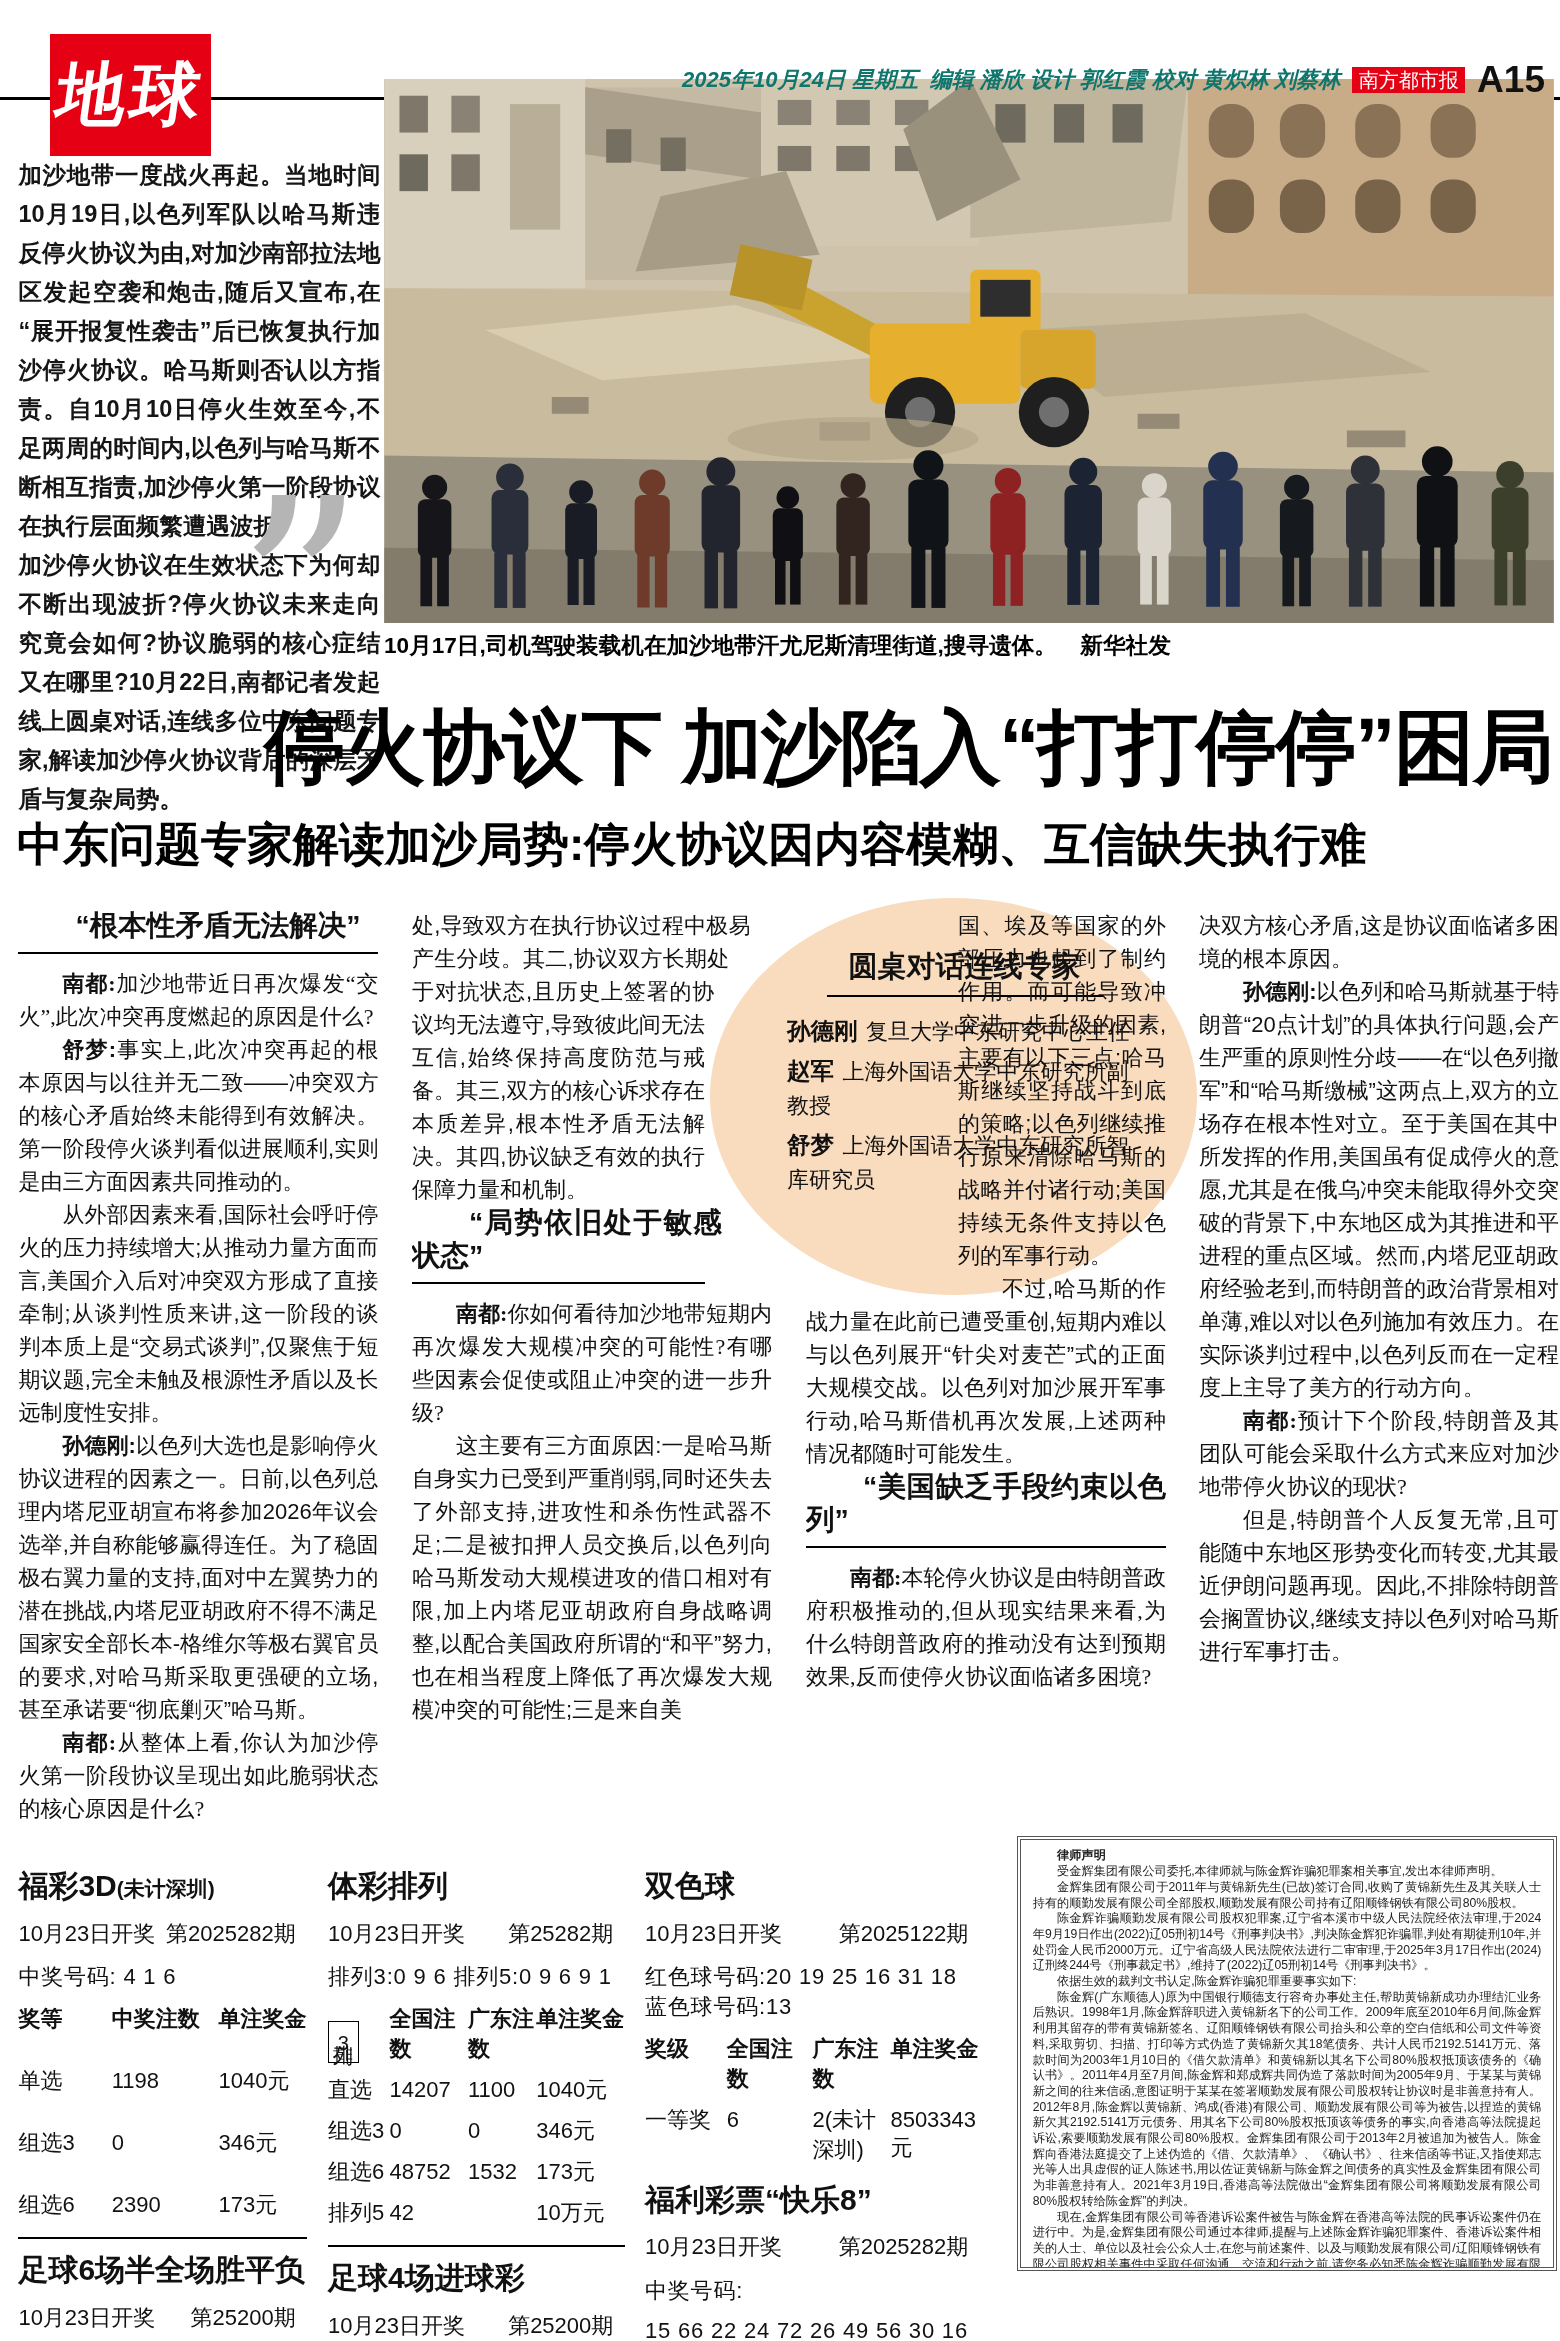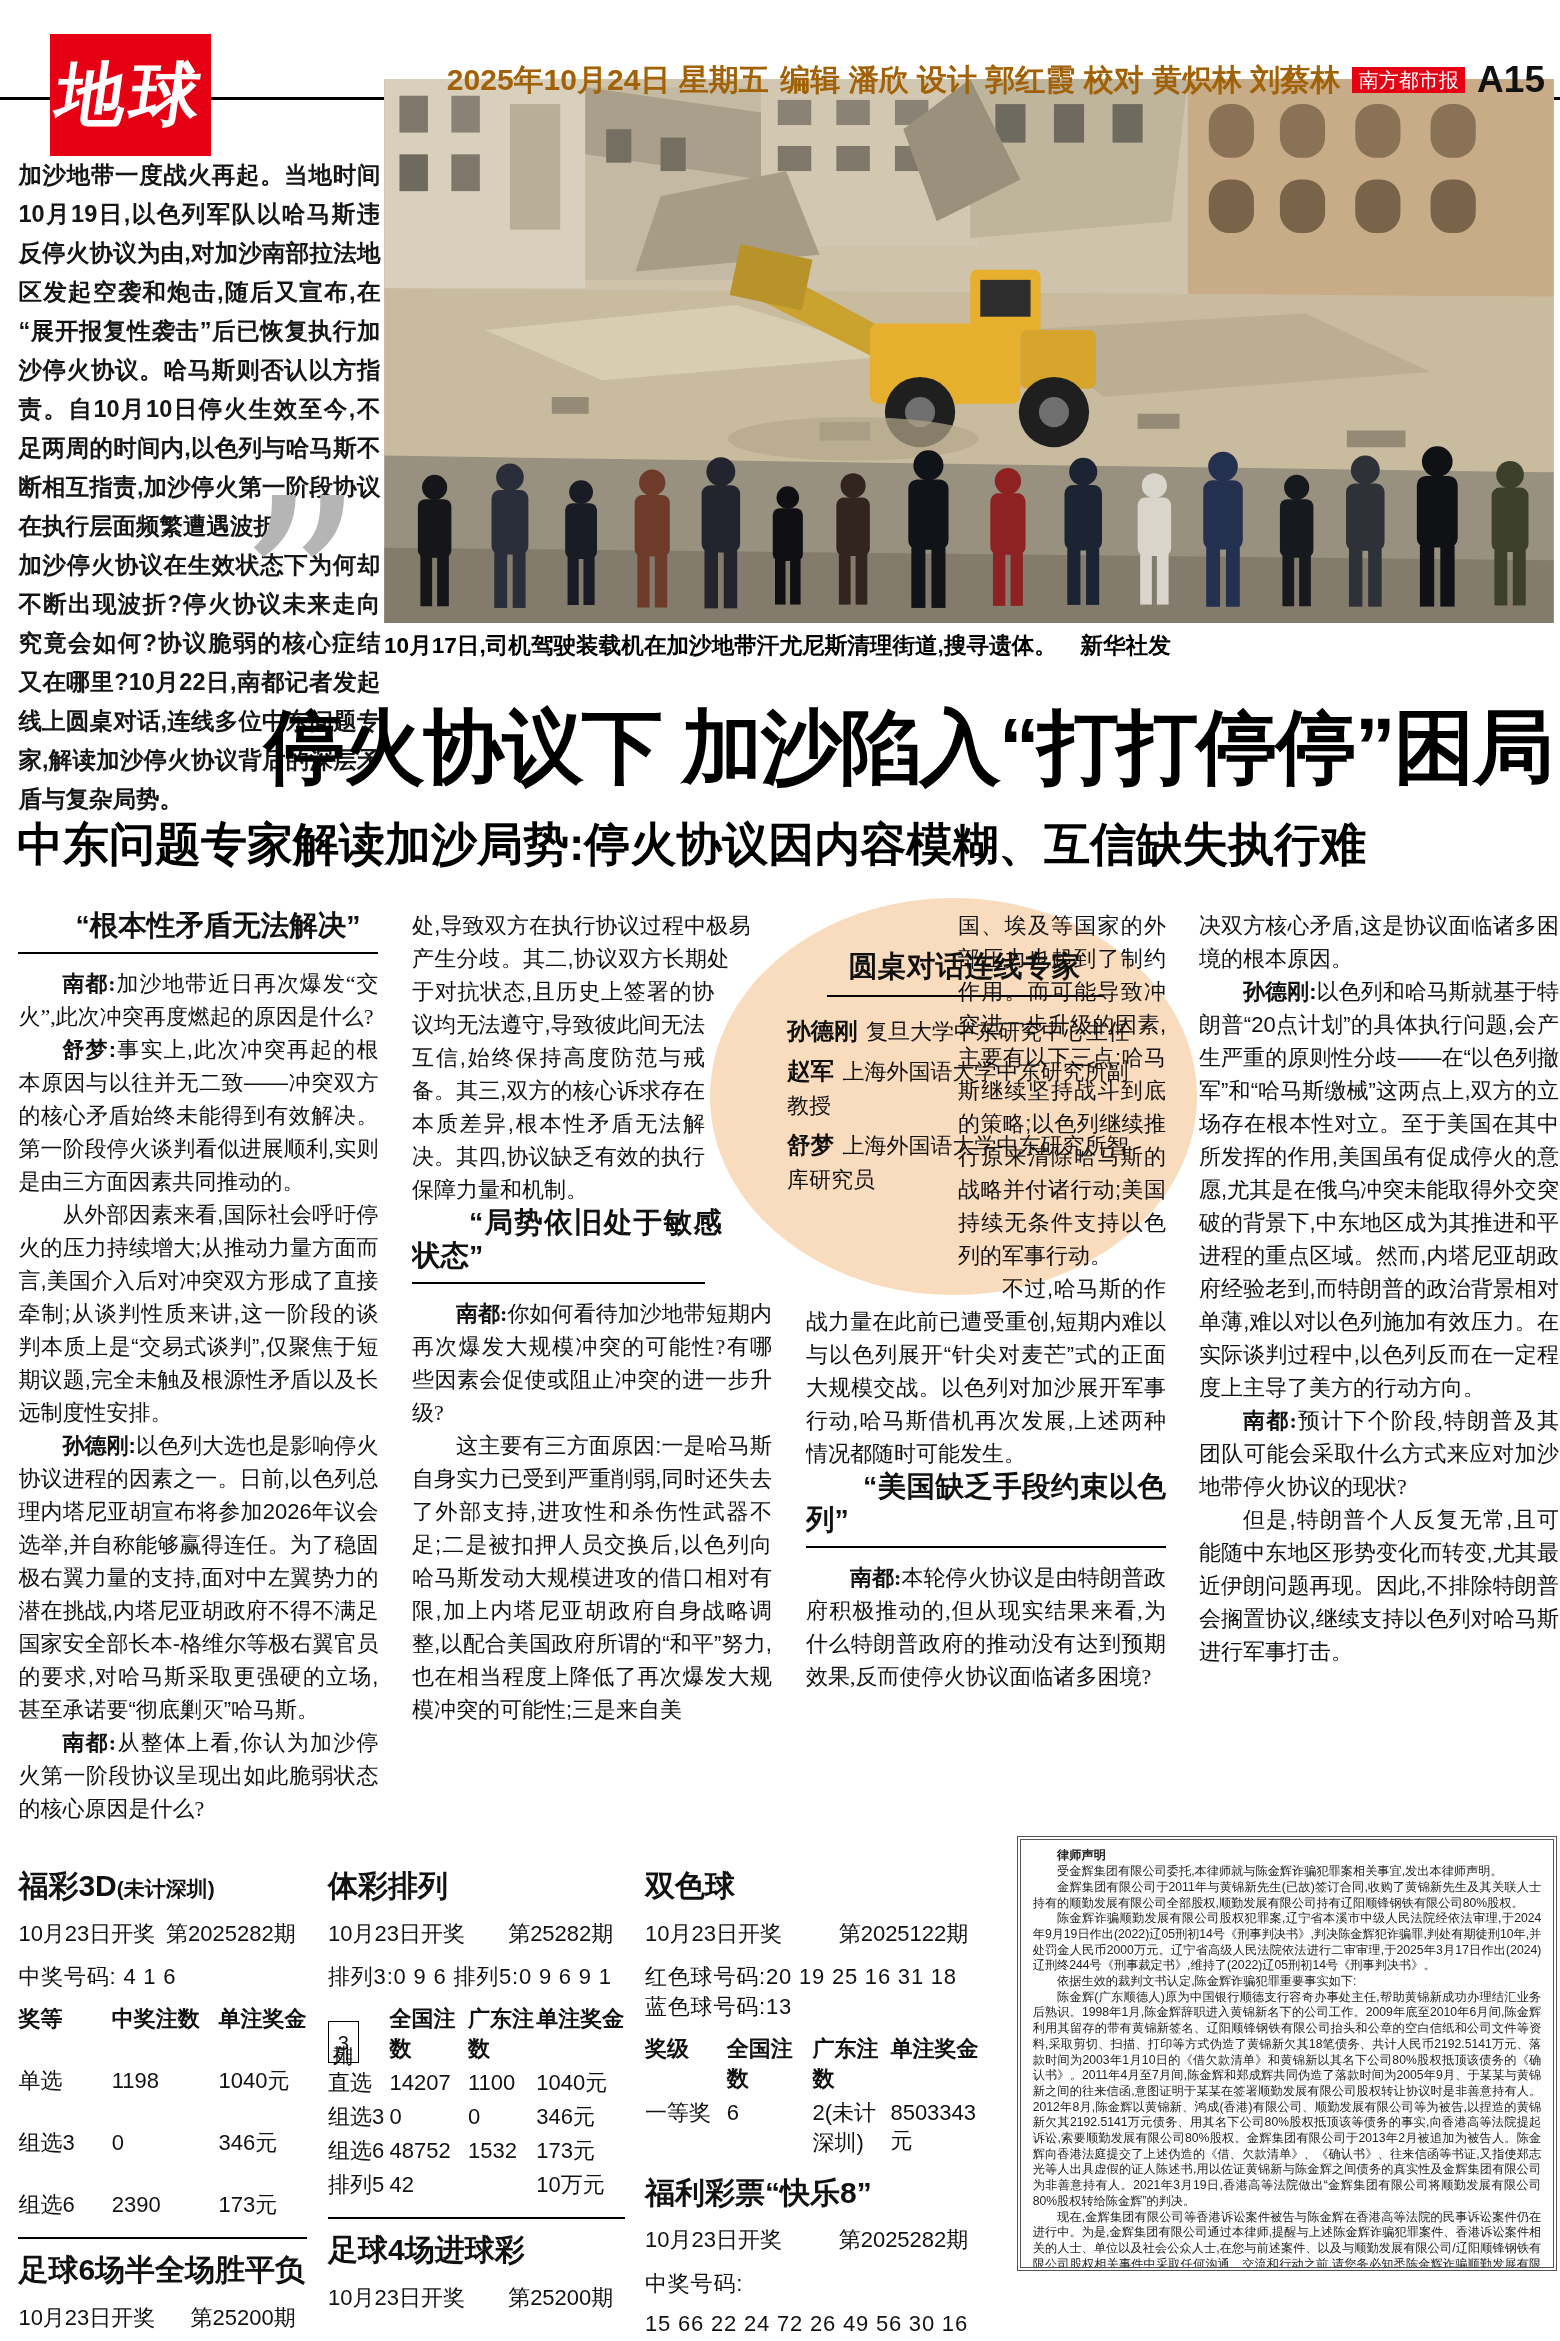--- a/index.html
+++ b/index.html
@@ -6,21 +6,21 @@
   body{font-family:"Liberation Sans",sans-serif;color:#111;}
   .page{position:relative;width:1560px;height:2342px;background:#fff;overflow:hidden;}
 
   
   .head-rule{position:absolute;left:0;top:97px;width:1560px;height:2.5px;background:#000;}
   .section-flag{position:absolute;left:50px;top:34px;width:161px;height:122px;background:#e60013;
     display:flex;align-items:center;justify-content:center;z-index:3;}
   .section-flag span{color:#fff;font-size:69px;font-weight:900;letter-spacing:5px;
     transform:skewX(-8deg);font-family:"Liberation Sans",sans-serif;}
   .head-meta{position:absolute;right:15px;top:59px;display:flex;align-items:center;gap:11.7px;z-index:3;}
-  .head-meta .dateline,.head-meta .staff{font-size:30px;font-weight:600;color:#a16207;}
+  .head-meta .dateline,.head-meta .staff{font-size:22px;font-weight:600;color:#0f766e;font-style:italic;}
   .masthead{background:#e60013;color:#ffffff;font-weight:400;font-size:20px;padding:3.4px 6.7px;line-height:1;text-align:center;}
   .page-no{font-size:37px;font-weight:900;}
 
   
   .intro{position:absolute;left:18.4px;top:156px;width:362px;font-size:23.5px;line-height:39px;
     text-align:justify;font-weight:600;color:#151515;}
   .intro p{margin:0 0 0 0;}
   .quote-mark{position:absolute;left:236px;top:466px;font-size:251px;line-height:1;color:#b5b5b5;
     font-family:"DejaVu Serif",serif;height:126px;overflow:hidden;}
 
@@ -64,21 +64,21 @@
   .lot-col{position:absolute;top:0;}
   .lot-col.l0{left:18.4px;width:289px;} .lot-col.l1{left:328px;width:297px;} .lot-col.l2{left:645px;width:335px;}
   .lot-block{position:relative;margin-bottom:15px;}
   .lot-block.rule-top{border-top:2.1px solid #000;padding-top:11.7px;margin-top:17px;}
   .lot-block.rule-bottom{border-bottom:2.1px solid #000;padding-bottom:18.4px;}
   .lot-title{font-size:30px;font-weight:900;margin:0 0 11.7px;}
   .lot-title small{font-size:21px;font-weight:900;}
   .lot-line{display:flex;justify-content:space-between;font-size:22px;margin:0 0 13.4px;padding-right:11.7px;}
   .lot-free{font-size:22px;margin:0 0 11.7px;letter-spacing:0.8px;}
   .lot-table{display:grid;row-gap:32px;font-size:22px;align-items:baseline;}
-  .lot-table.gap-sm{row-gap:4px;}
+  .lot-table.gap-sm{row-gap:11px;}
   .lot-table .th{font-weight:700;}
   .t3{grid-template-columns:1.05fr 1.2fr 1fr;}
   .t4{grid-template-columns:1.05fr 1.1fr 1fr 1.15fr;}
   .t4n{grid-template-columns:0.9fr 1.15fr 1fr 1.3fr;}
   .side-label{position:absolute;border:1.7px solid #000;padding:6.7px 3.4px;font-size:20px;line-height:22px;
     writing-mode:vertical-rl;text-orientation:upright;letter-spacing:1.7px;}
   .with-side .lot-table{margin-left:0;}
 
   
   .legal{position:absolute;left:1020px;top:1839px;width:534px;height:429px;

